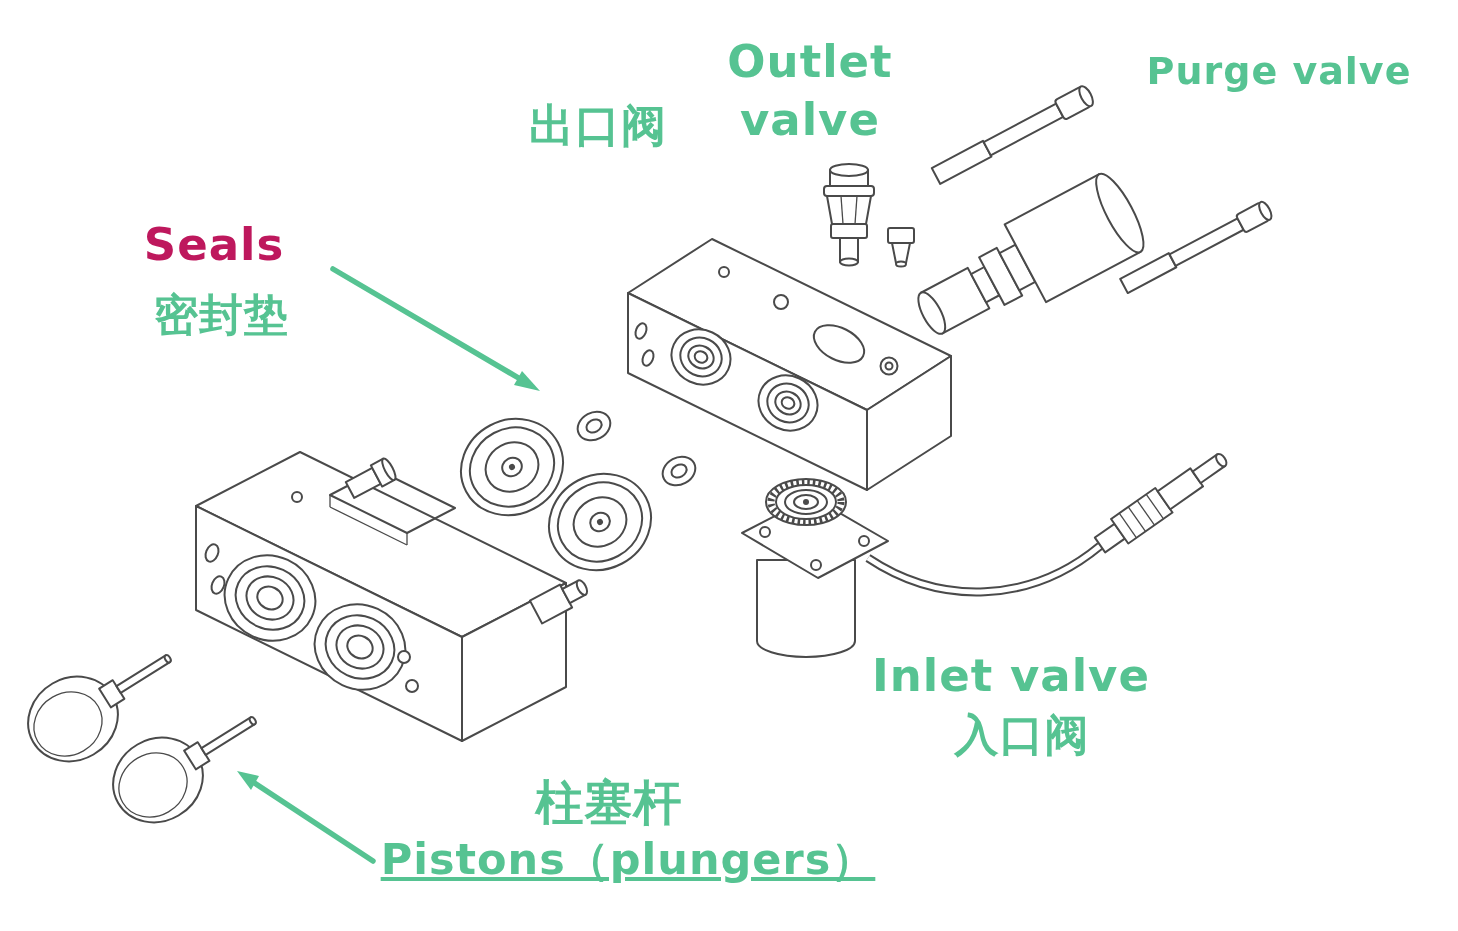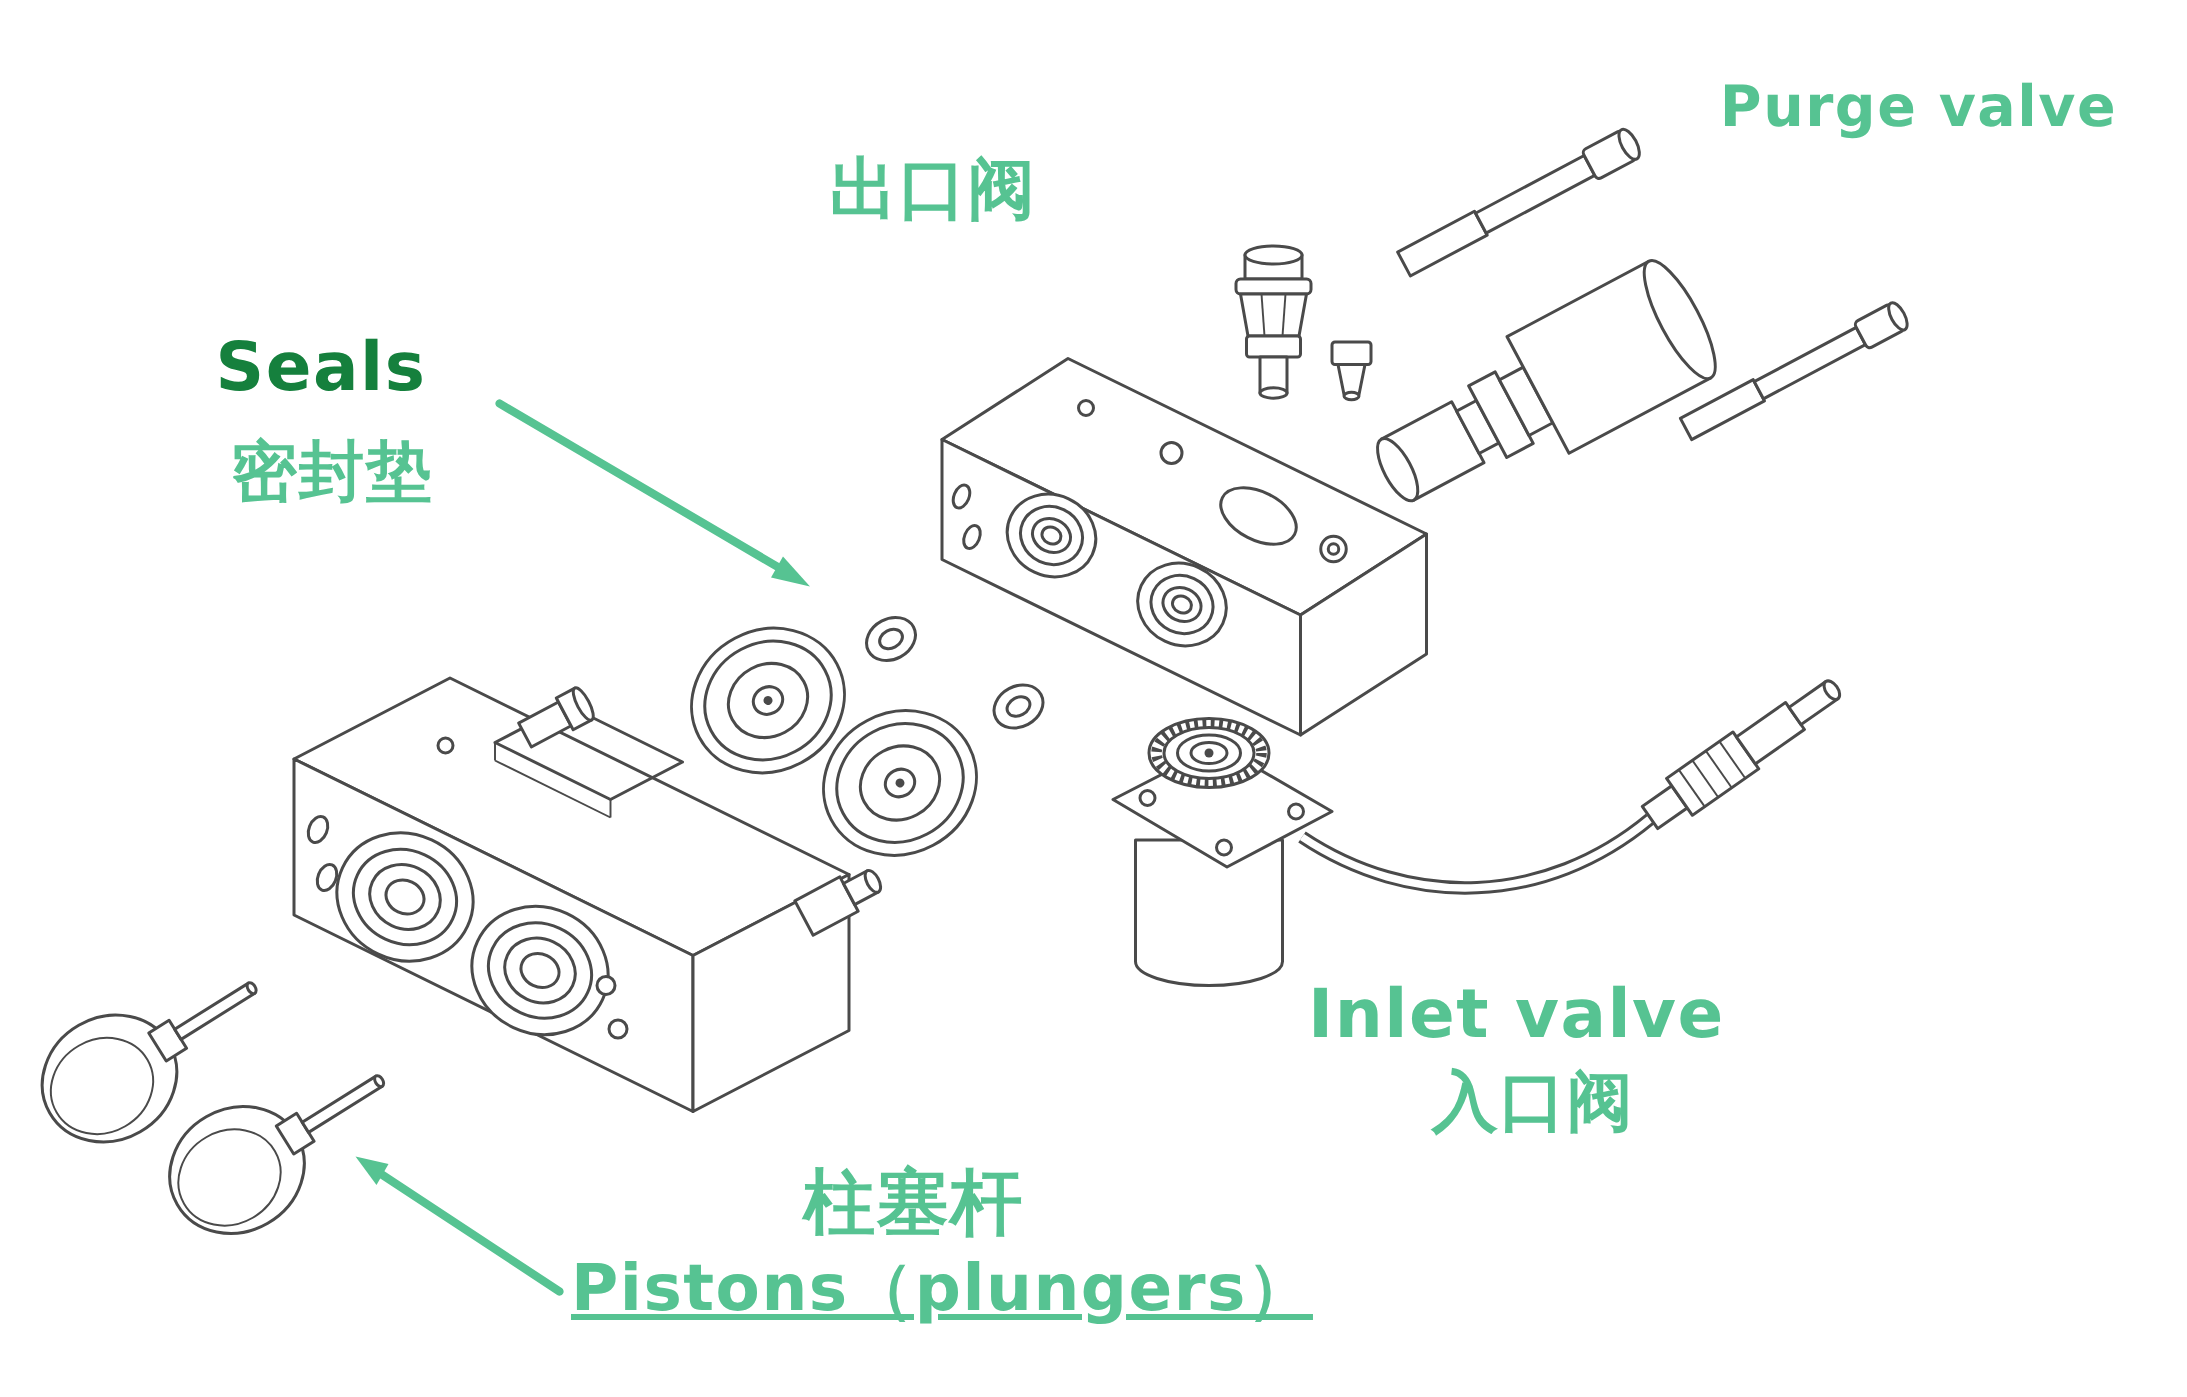--- a/index.html
+++ b/index.html
@@ -14,21 +14,21 @@
   .thin { fill:none;    stroke:#4a4a4a; stroke-width:1.3; }
   .lnf  { fill:#4a4a4a; stroke:none; }
   .cable-o { fill:none; stroke:#4a4a4a; stroke-width:9; }
   .cable-i { fill:none; stroke:#ffffff; stroke-width:5; }
   .knurlband { fill:none; stroke:#4a4a4a; stroke-width:7; stroke-dasharray:2.5 3; }
   .arrow { stroke:#56c392; stroke-width:5.5; fill:none; stroke-linecap:round; }
   .arrowhead { fill:#56c392; stroke:none; }
 
   
   .lbl { position:absolute; font-weight:bold; color:#56c392; text-align:center; line-height:1.28; letter-spacing:1px; }
-  .lbl.salmon { color:#15803d;text-align:center; }
+  .lbl.salmon { color:#be185d;text-align:center; }
 </style>
 </head>
 <body>
 
 <div class="stage">
 
   <svg class="diagram" width="1458" height="931" viewBox="0 0 1458 931" xmlns="http://www.w3.org/2000/svg">
     <defs>
       <pattern id="threadV" width="4.6" height="12" patternUnits="userSpaceOnUse">
         <rect width="4.6" height="12" fill="#ffffff"></rect>
@@ -232,22 +232,26 @@
     <g>
       <line class="arrow" x1="333" y1="269" x2="522" y2="380"></line>
       <polygon class="arrowhead" points="540,391 514,385 522,371"></polygon>
     </g>
     <g>
       <line class="arrow" x1="373" y1="861" x2="253" y2="782"></line>
       <polygon class="arrowhead" points="237,771 259,776 251,790"></polygon>
     </g>
   </svg>
 
-  <div class="lbl" style="left:512px; top:97px; width:220px; font-size:45px;">出口阀</div>
-
+  <div class="lbl" style="left:488px; top:97px; width:220px; font-size:45px;">出口阀</div>
+
+  <div class="lbl" style="left:712px; top:33px; width:196px; font-size:45px;">
+    <div>Outlet</div>
+    <div>valve</div>
+  </div>
 
   <div class="lbl" style="left:1114px; top:47px; width:330px; font-size:38px;">Purge valve</div>
 
 
   <div class="lbl salmon" style="left:114px; top:216px; width:200px; font-size:45px;">Seals</div>
 
   <div class="lbl" style="left:861px; top:647px; width:300px; font-size:45px;">Inlet valve</div>
 
   <div class="lbl" style="left:104px; top:287px; width:235px; font-size:44px;">密封垫</div>
 

